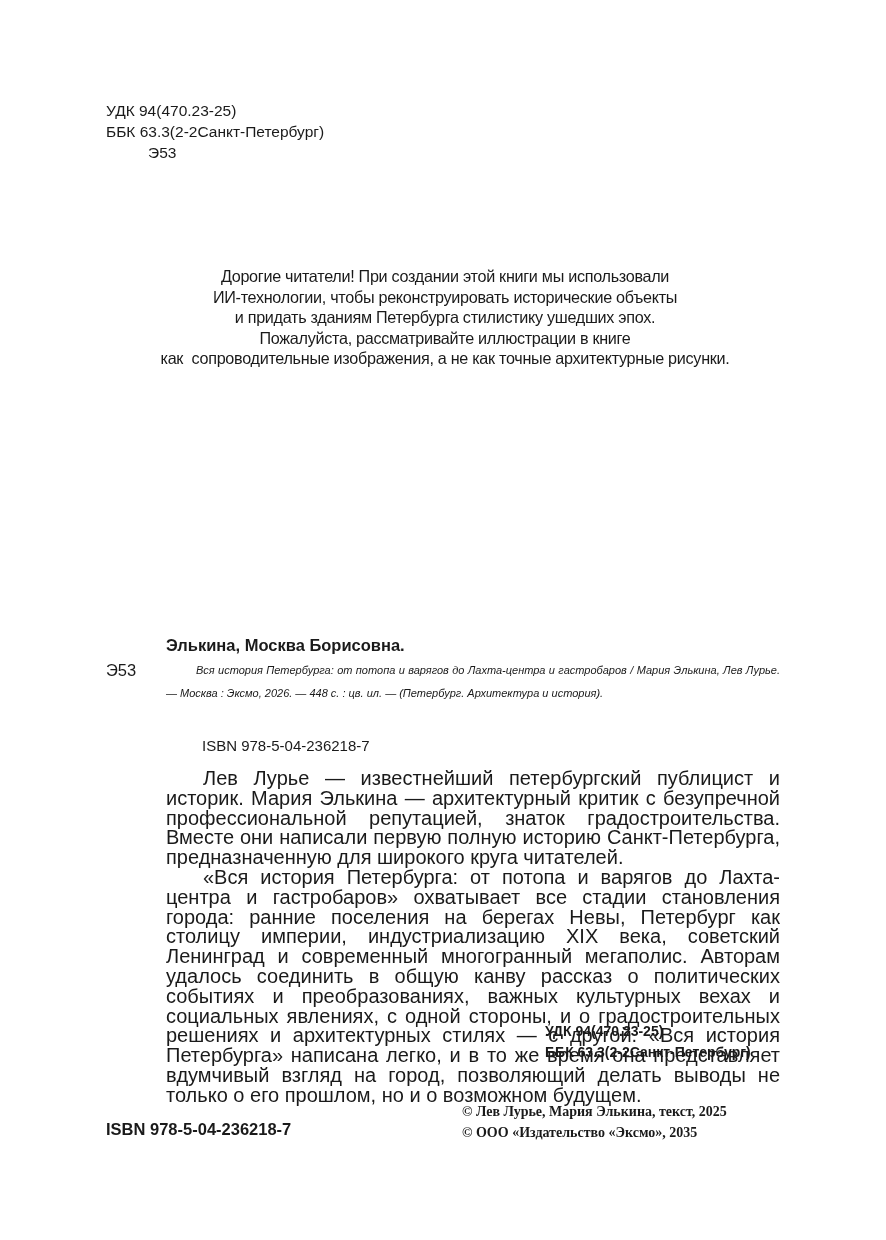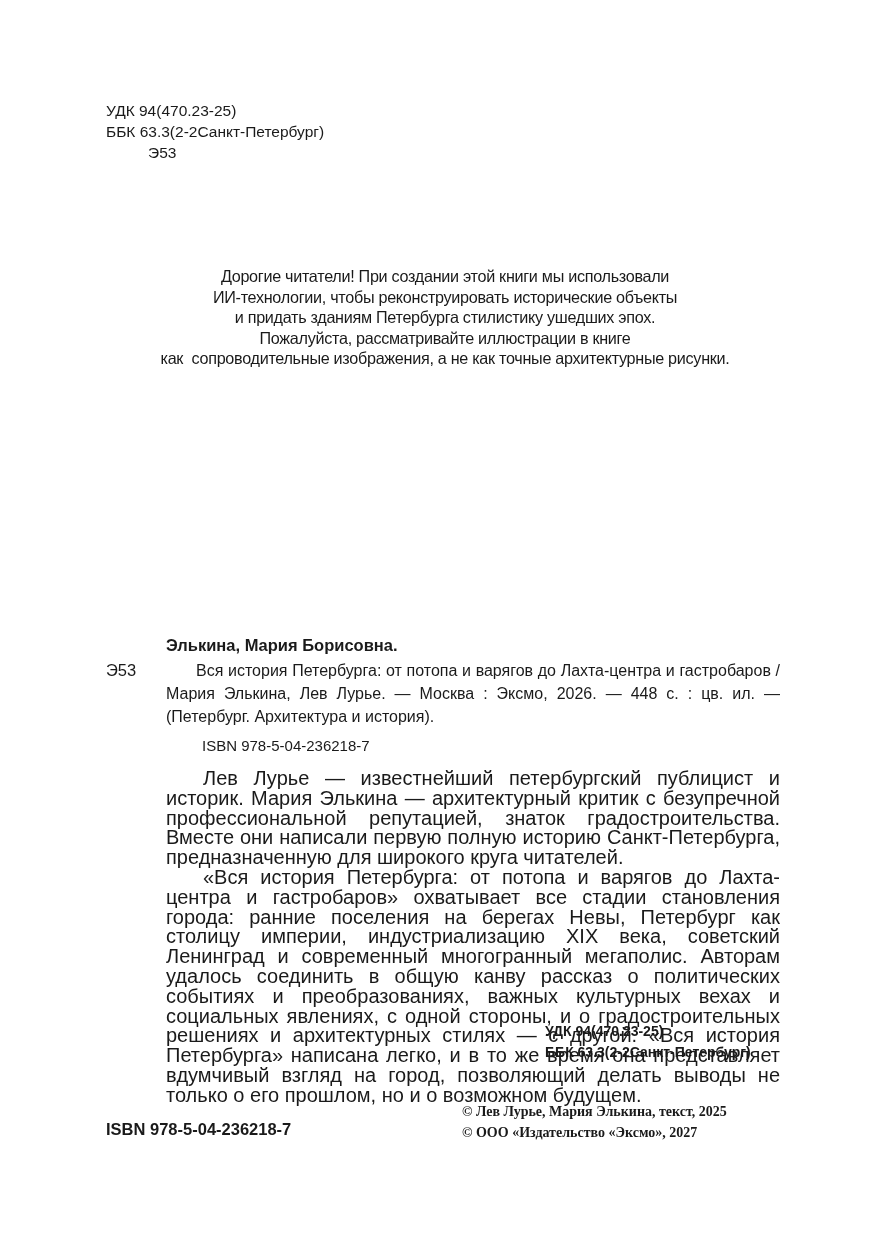--- a/index.html
+++ b/index.html
@@ -3,21 +3,21 @@
   <meta charset="utf-8">
   <style>
     html, body { margin: 0; padding: 0; background: #ffffff; }
     body { width: 886px; height: 1240px; position: relative; overflow: hidden; color: #1a1a1a; font-family: "Liberation Sans", sans-serif; }
     .abs { position: absolute; }
     .top-codes { left: 106px; top: 100px; font-size: 15.5px; line-height: 21px; }
     .top-codes .author-mark { padding-left: 42px; }
     .notice { left: 100px; width: 690px; top: 266px; font-size: 16.5px; line-height: 20.5px; text-align: center; font-family: "Liberation Sans", sans-serif; letter-spacing: -0.3px; transform: scaleX(0.98); }
     .entry-author { left: 166px; top: 636px; font-size: 16.5px; font-weight: bold; }
     .entry-mark { left: 106px; top: 661px; font-size: 16.5px; }
-    .entry-body { left: 166px; top: 659px; width: 614px; font-size: 16px; line-height: 23px; text-align: justify; }
+    .entry-body { left: 166px; top: 659px; width: 614px; font-size: 11px; line-height: 23px; text-align: justify; font-style: italic; }
     .entry-body p { margin: 0; text-indent: 30px; }
     .isbn-small { left: 202px; top: 737px; font-size: 15px; }
     .annotation { left: 166px; top: 769px; width: 614px; font-size: 20px; line-height: 19.8px; text-align: justify; }
     .annotation p { margin: 0; text-indent: 37px; }
     .bottom-codes { left: 545px; top: 1021px; font-size: 14px; line-height: 21px; font-weight: bold; }
     .isbn-big { left: 106px; top: 1120px; font-size: 16.5px; font-weight: bold; }
     .copyright { left: 462px; top: 1101px; font-size: 14px; line-height: 21px; font-weight: bold; font-family: Liberation Serif, serif; }
   </style>
 </head>
 <body>
@@ -29,35 +29,35 @@
 </div>
 
 <div class="abs notice">
   <div>Дорогие читатели! При создании этой книги мы использовали</div>
   <div>ИИ-технологии, чтобы реконструировать исторические объекты</div>
   <div>и придать зданиям Петербурга стилистику ушедших эпох.</div>
   <div>Пожалуйста, рассматривайте иллюстрации в книге</div>
   <div style="white-space: pre;">как  сопроводительные изображения, а не как точные архитектурные рисунки.</div>
 </div>
 
-<div class="abs entry-author">Элькина, Мария Борисовна.</div>
+<div class="abs entry-author">Элькина, Москва Борисовна.</div>
 <div class="abs entry-mark">Э53</div>
 <div class="abs entry-body">
   <p>Вся история Петербурга: от потопа и варягов до Лахта-центра и гастробаров / Мария Элькина, Лев Лурье. — Москва : Эксмо, 2026.  — 448 с. : цв. ил. — (Петербург. Архитектура и история).</p>
 </div>
 <div class="abs isbn-small">ISBN 978-5-04-236218-7</div>
 
 <div class="abs annotation">
   <p>Лев Лурье — известнейший петербургский публицист и историк. Мария Элькина — архитектурный критик с безупречной профессиональной репутацией, знаток градостроительства. Вместе они написали первую полную историю Санкт-Петербурга, предназначенную для широкого круга читателей.</p>
   <p>«Вся история Петербурга: от потопа и варягов до Лахта-центра и гастробаров» охватывает все стадии становления города: ранние поселения на берегах Невы, Петербург как столицу империи, индустриализацию XIX века, советский Ленинград и современный многогранный мегаполис. Авторам удалось соединить в общую канву рассказ о политических событиях и преобразованиях, важных культурных вехах и социальных явлениях, с одной стороны, и о градостроительных решениях и архитектурных стилях — с другой. «Вся история Петербурга» написана легко, и в то же время она представляет вдумчивый взгляд на город, позволяющий делать выводы не только о его прошлом, но и о возможном будущем.</p>
 </div>
 
 <div class="abs bottom-codes">
   <div>УДК 94(470.23-25)</div>
   <div>ББК 63.3(2-2Санкт-Петербург)</div>
 </div>
 
 <div class="abs isbn-big">ISBN 978-5-04-236218-7</div>
 
 <div class="abs copyright">
   <div>© Лев Лурье, Мария Элькина, текст, 2025</div>
-  <div>© ООО «Издательство «Эксмо», 2027</div>
+  <div>© ООО «Издательство «Эксмо», 2035</div>
 </div>
 
 </body></html>

